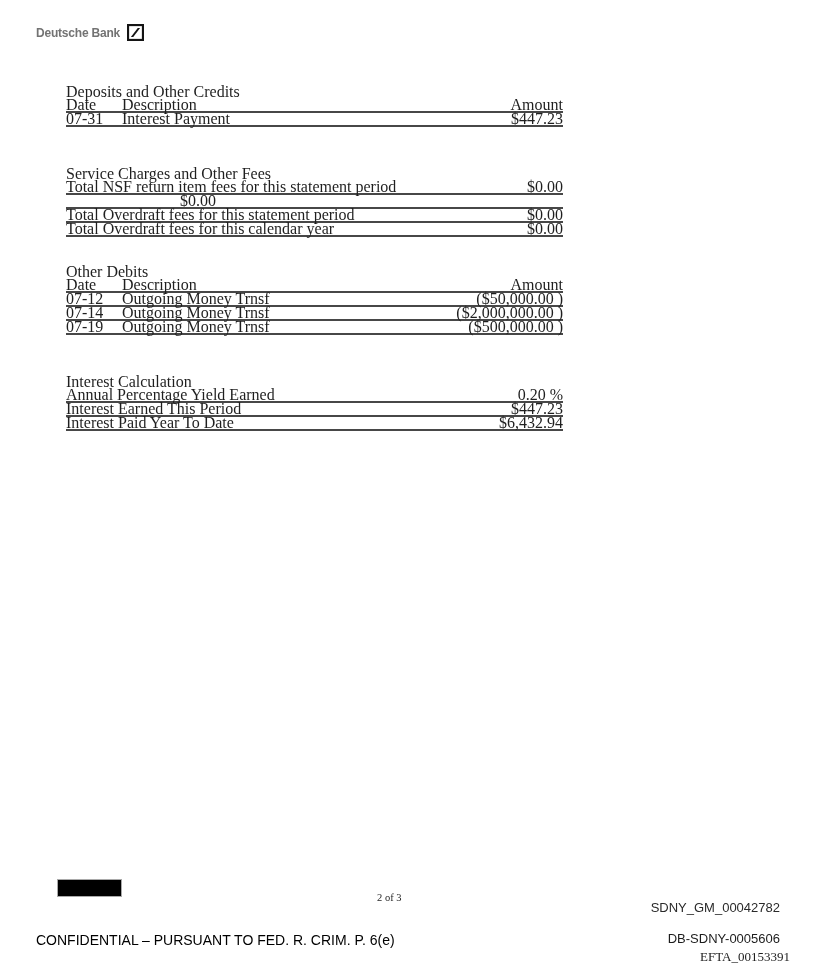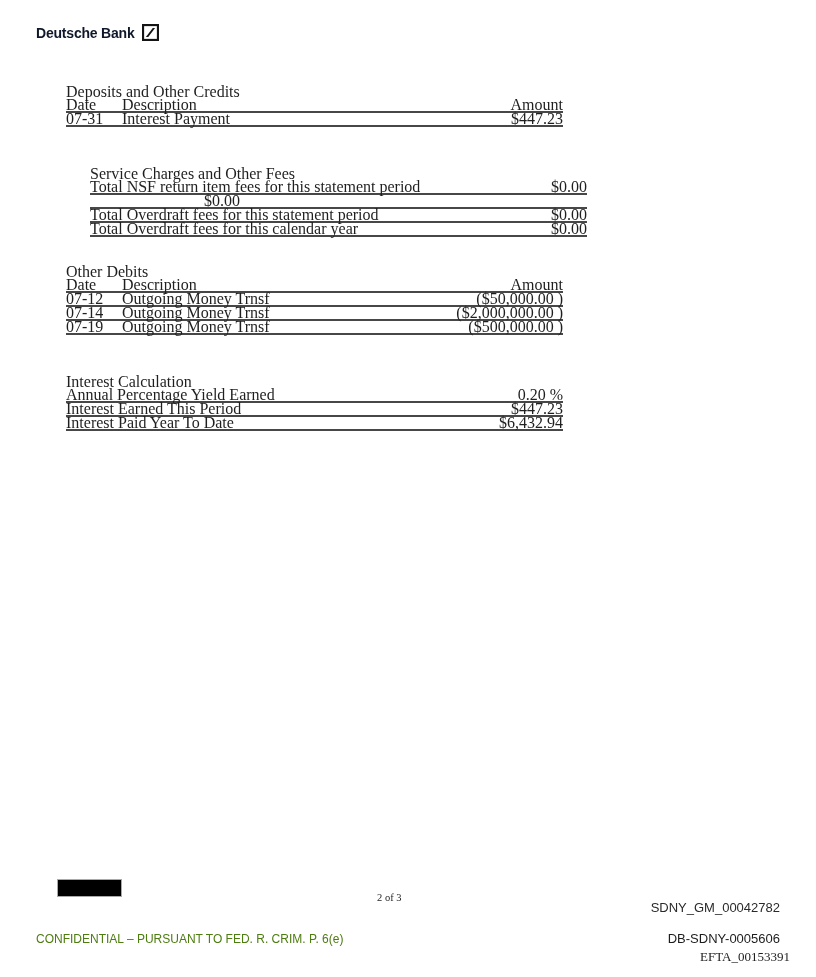--- a/index.html
+++ b/index.html
@@ -9,40 +9,40 @@
     position: relative;
     font-family: "Liberation Serif", serif;
     color: #1f1f1f;
   }
   .page { position: absolute; inset: 0; background: #fff; }
 
   
   .brand { position: absolute; left: 36px; top: 24px; display: flex; align-items: center; gap: 7px; }
   .brand-text {
     font-family: "Liberation Sans", sans-serif;
-    font-size: 14px; font-weight: bold; letter-spacing: -0.2px; color: #0f172a;
+    font-size: 12px; font-weight: bold; letter-spacing: -0.2px; color: #737373;
   }
   .brand-logo svg { display: block; }
 
   
   .tbl { position: absolute; left: 66px; width: 497px; font-size: 16px; }
   .tbl-title { height: 14px; line-height: 13px; }
   .row {
     display: flex; align-items: center;
     height: 14px; line-height: 12px;
     border-bottom: 2px solid #474747;
   }
   .c-date { width: 56px; }
   .c-desc { flex: 1; }
   .c-amt  { width: 150px; text-align: right; white-space: pre; }
   .fee-label { flex: 1; }
   .fee-amt { width: 150px; text-align: right; white-space: pre; }
 
   .sec-deposits { top: 85px; }
-  .sec-service  { top: 167px; margin-left: 24px; }
+  .sec-service  { top: 167px; }
   .sec-debits   { top: 265px; }
   .sec-interest { top: 375px; }
 
   
   .footer-note {
     position: absolute; left: 66px; top: 848px;
     font-size: 9.4px; white-space: nowrap; color: #242424;
   }
   .redaction {
     position: absolute; left: 57px; top: 879px;
@@ -52,21 +52,21 @@
   .page-num {
     position: absolute; left: 377px; top: 892px;
     font-size: 10.5px;
   }
   .bates-sdny-gm {
     position: absolute; right: 36px; top: 900px;
     font-family: "Liberation Sans", sans-serif; font-size: 13px; color: #2a2a2a;
   }
   .confidential {
     position: absolute; left: 36px; top: 932px;
-    font-family: "Liberation Sans", sans-serif; font-size: 12px; color: #4d7c0f;
+    font-family: "Liberation Sans", sans-serif; font-size: 14px; color: #000000;
   }
   .bates-db {
     position: absolute; right: 36px; top: 931px;
     font-family: "Liberation Sans", sans-serif; font-size: 13px; color: #1c1c1c;
   }
   .bates-efta {
     position: absolute; right: 26px; top: 949px;
     font-size: 13px; color: #1c1c1c;
   }
 </style>

